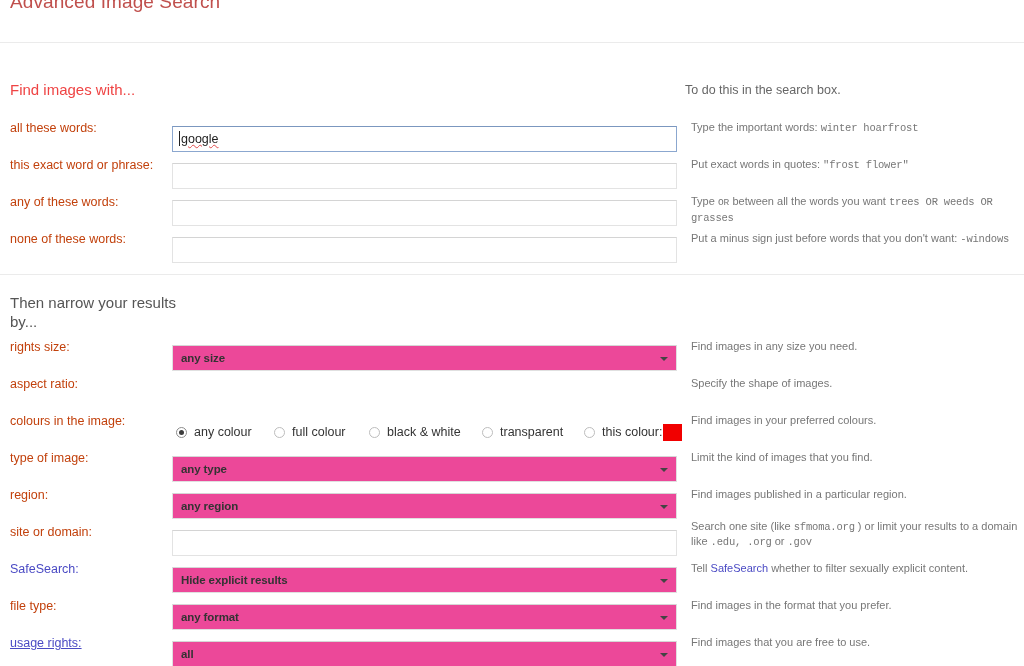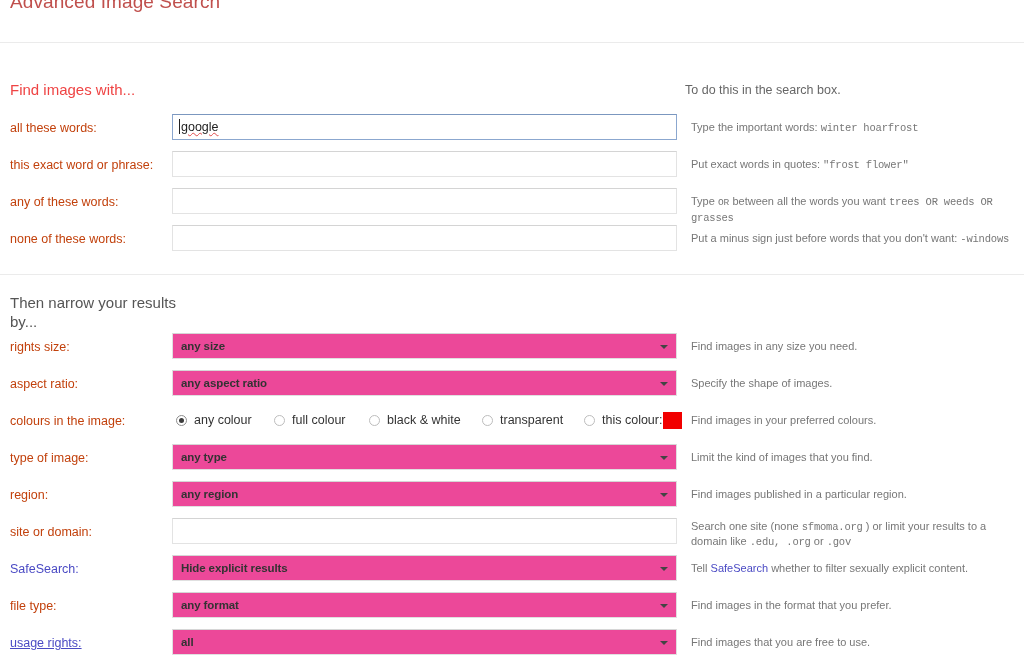--- a/index.html
+++ b/index.html
@@ -95,21 +95,21 @@
   .row-label.link {
     color: #4a4ac4;
   }
   .row-label.link.underline {
     text-decoration: underline;
   }
 
   .row-field {
     position: absolute;
     left: 172px;
-    top: 0;
+    top: 12px;
     width: 505px;
     height: 26px;
     text-decoration: underline;
   }
 
   .row-help {
     position: absolute;
     left: 691px;
     top: 0;
     width: 330px;
@@ -334,26 +334,20 @@
         <div class="sel">
           <span class="sel-value">any size</span>
           <span class="sel-arrow"></span>
         </div>
       </div>
       <div class="row-help">Find images in any size you need.</div>
     </div>
 
     <div class="row" style="top:95px">
       <div class="row-label">aspect ratio:</div>
-      <div class="row-field">
-        <div class="sel">
-          <span class="sel-value">any aspect ratio</span>
-          <span class="sel-arrow"></span>
-        </div>
-      </div>
       <div class="row-help">Specify the shape of images.</div>
     </div>
 
     <div class="row" style="top:132px">
       <div class="row-label">colours in the image:</div>
       <div class="row-field">
         <div class="radios">
 
           <div class="radio-item" style="left:4px">
             <span class="radio-dot checked"></span>
@@ -407,21 +401,21 @@
       </div>
       <div class="row-help">Find images published in a particular region.</div>
     </div>
 
     <div class="row" style="top:243px">
       <div class="row-label">site or domain:</div>
       <div class="row-field">
         <input class="txt" type="text" value="" style="">
       </div>
       <div class="row-help two-line">
-        <span>Search one site (none</span>
+        <span>Search one site (like</span>
         <span class="mono">sfmoma.org</span>
         <span>) or limit your results to a domain like</span>
         <span class="mono">.edu, .org</span>
         <span>or</span>
         <span class="mono">.gov</span>
       </div>
     </div>
 
     <div class="row" style="top:280px">
       <div class="row-label link">SafeSearch:</div>

